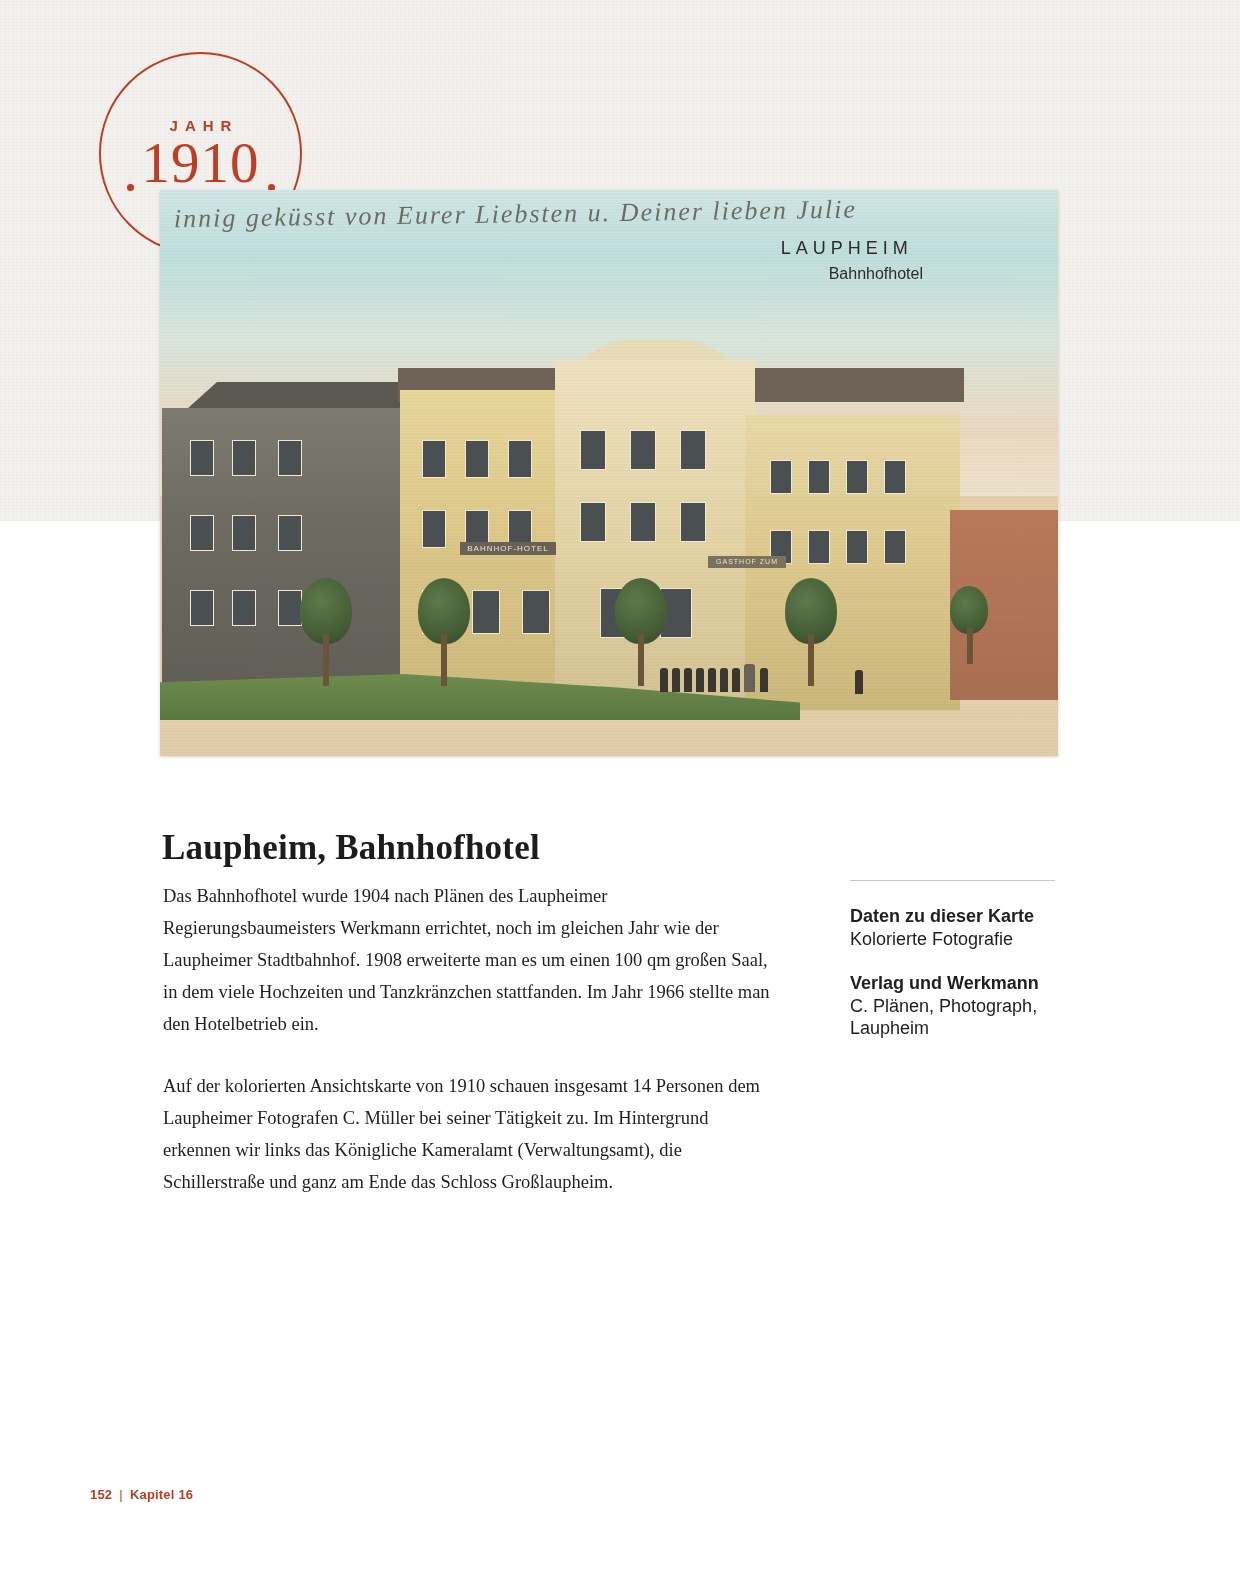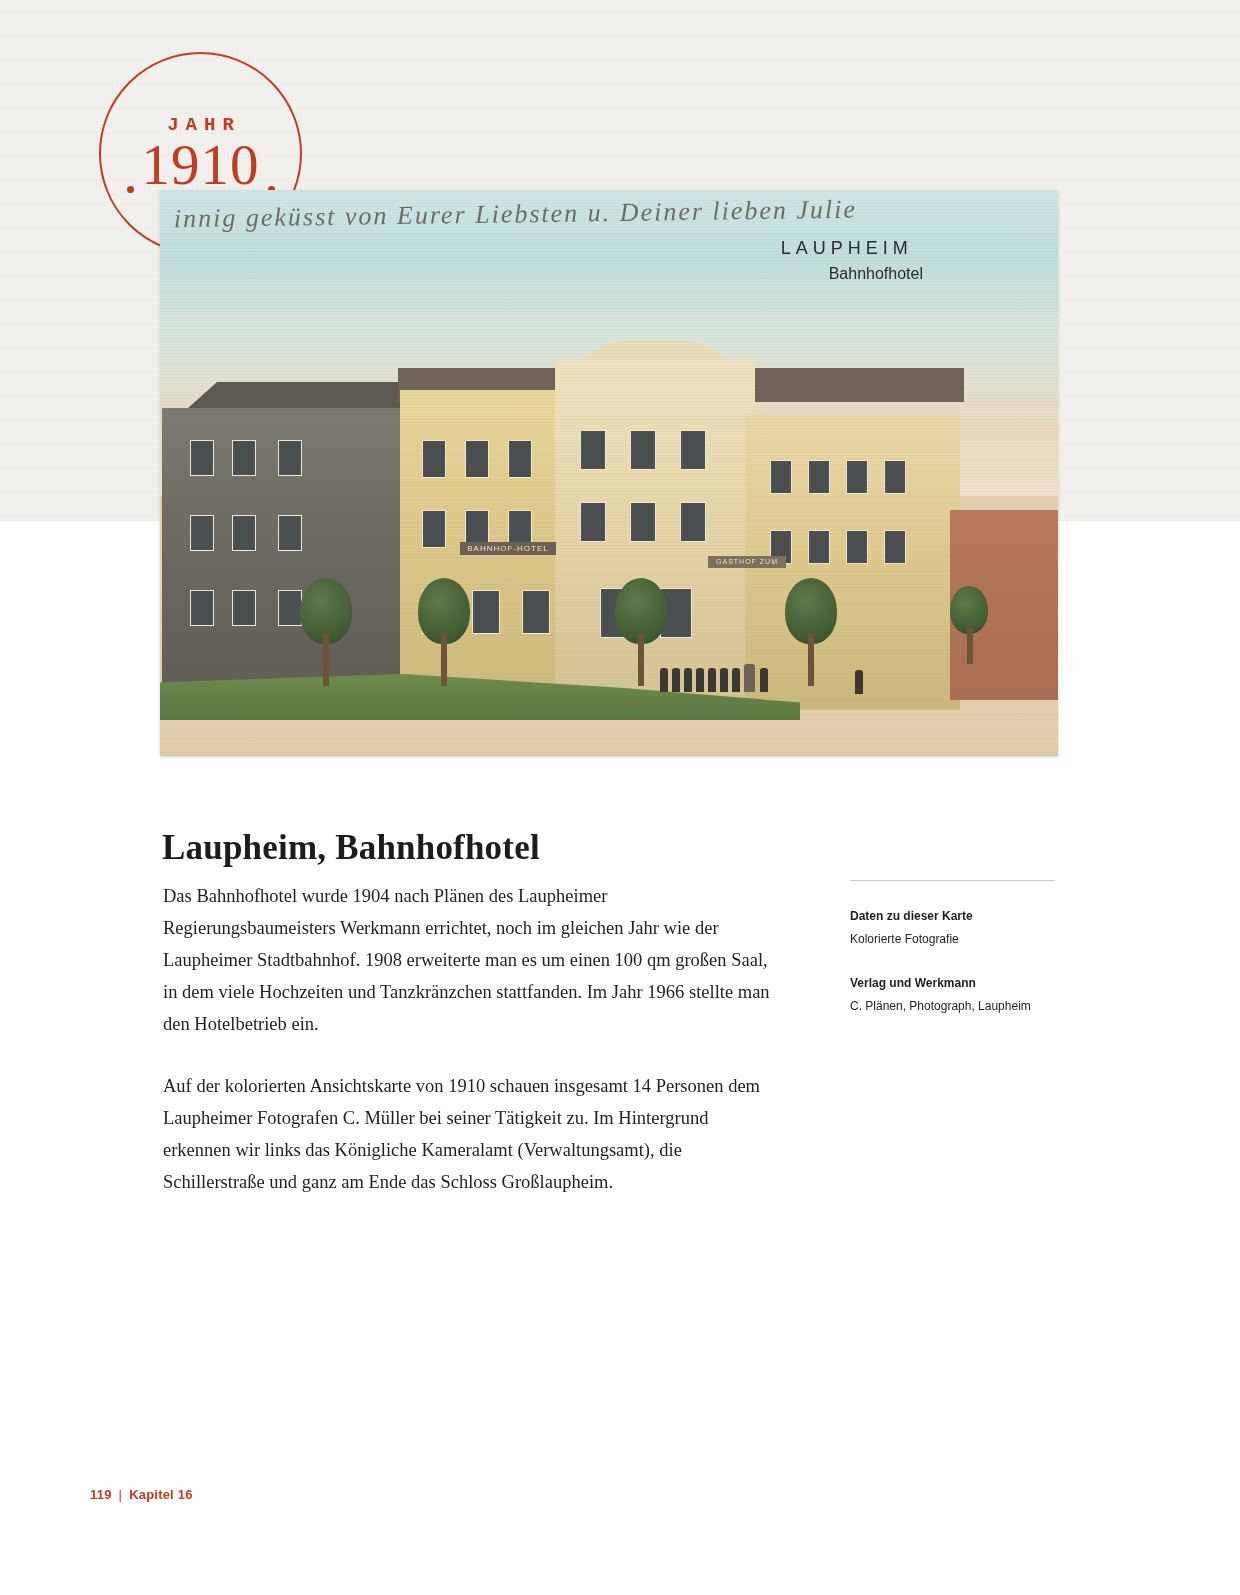--- a/index.html
+++ b/index.html
@@ -42,22 +42,22 @@
     border-radius: 50%;
     border: 2.5px solid #c23b22;
     color: #c23b22;
     display: flex;
     flex-direction: column;
     align-items: center;
     justify-content: center;
     box-sizing: border-box;
   }
   .year-stamp .stamp-label {
-    font-family: Liberation Mono, monospace;
-    font-size: 19px;
+    font-family: Liberation Sans, sans-serif;
+    font-size: 15px;
     letter-spacing: 7px;
     font-weight: 700;
     text-indent: 7px;
   }
   .year-stamp .stamp-year-row {
     display: flex;
     align-items: flex-end;
     gap: 8px;
   }
   .year-stamp .stamp-dot {
@@ -300,21 +300,21 @@
   .body-col p {
     margin: 0 0 30px 0;
   }
 
   .side-col {
     position: absolute;
     left: 850px;
     top: 880px;
     width: 205px;
     font-family: "Liberation Sans", sans-serif;
-    font-size: 12px;
+    font-size: 18px;
     line-height: 22px;
     color: #1f1f1f;
   }
   .side-rule {
     width: 205px;
     height: 1px;
     background: #c9c6bf;
     margin-bottom: 24px;
   }
   .side-block {
@@ -469,16 +469,16 @@
     <div class="side-head">Daten zu dieser Karte</div>
     <div class="side-text">Kolorierte Fotografie</div>
   </div>
   <div class="side-block">
     <div class="side-head">Verlag und Werkmann</div>
     <div class="side-text">C. Plänen, Photograph, Laupheim</div>
   </div>
 </aside>
 
 <div class="footer">
-  <span>119</span>
+  <span>152</span>
   <span class="sep">|</span>
   <span>Kapitel 16</span>
 </div>
 
 </body></html>

